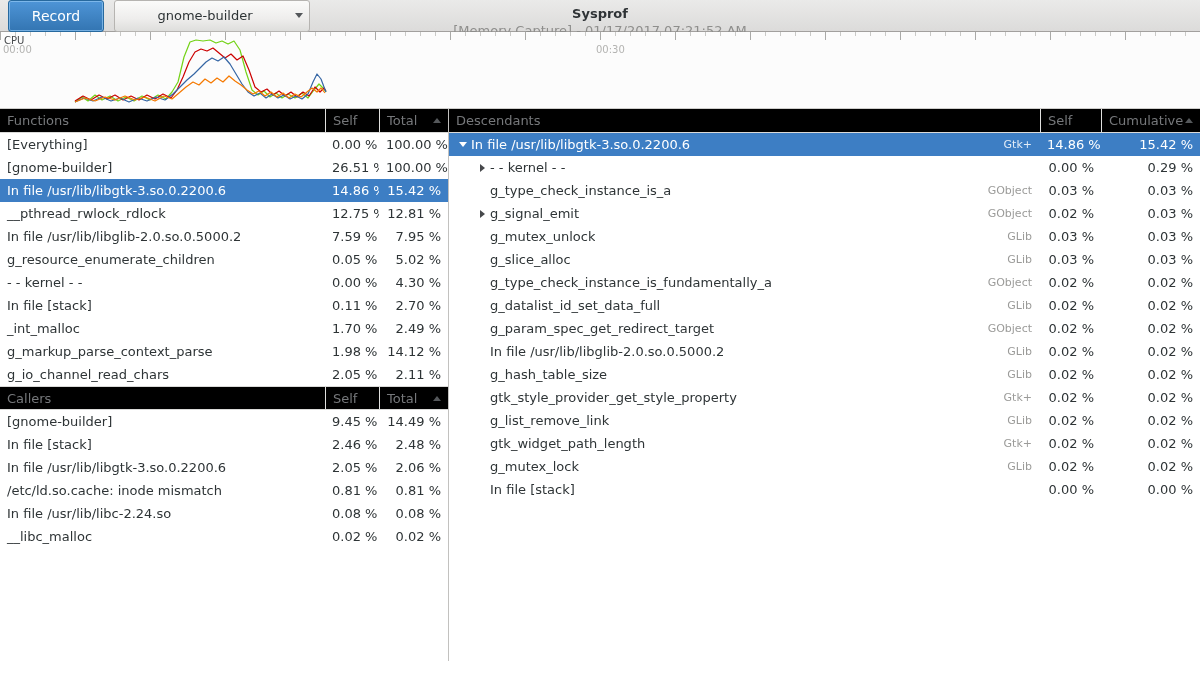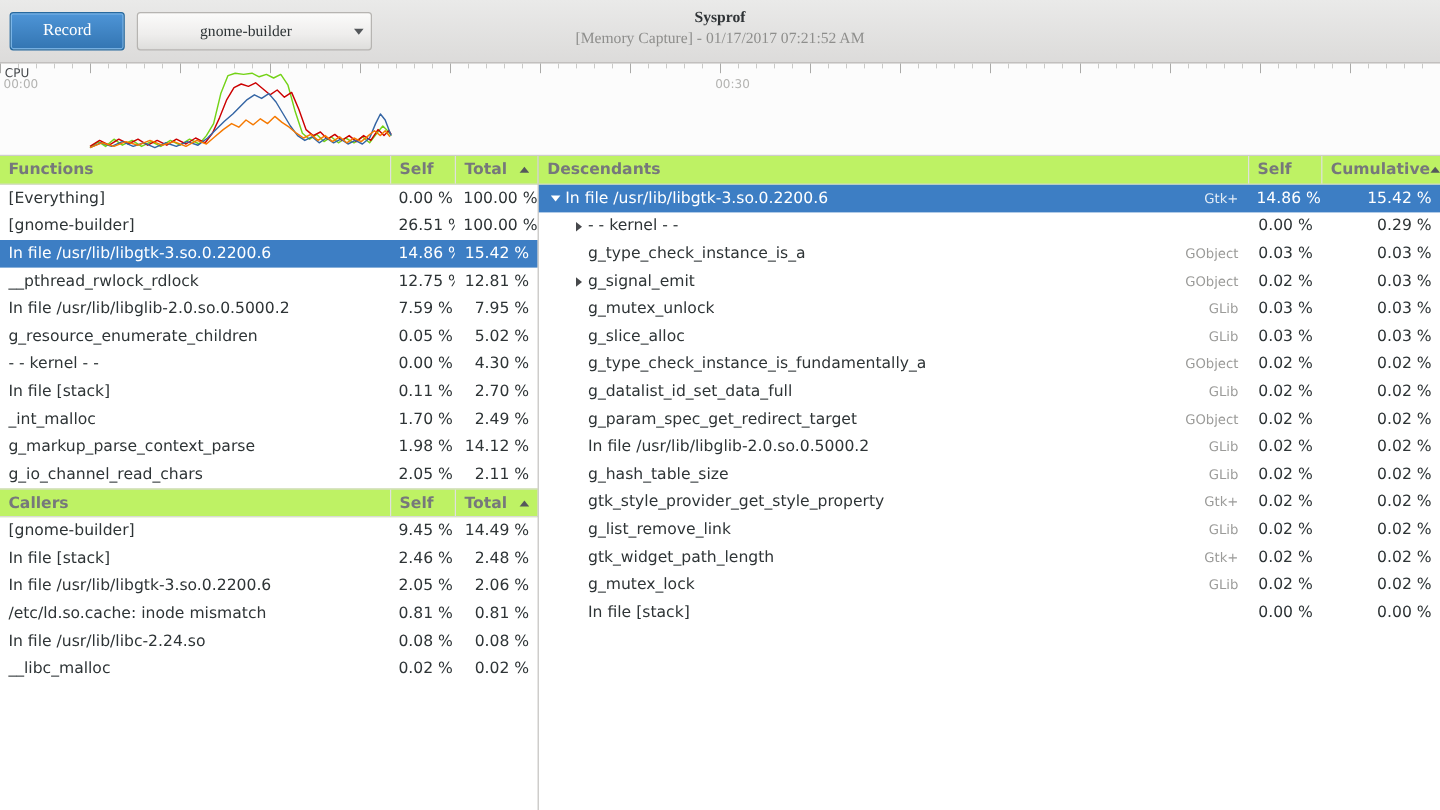--- a/index.html
+++ b/index.html
@@ -1,23 +1,23 @@
 <!DOCTYPE html>
 <html style="--sel-bg: #3d7ec4;"><head>
 <meta charset="utf-8">
 <style>
   * { margin:0; padding:0; box-sizing:border-box; }
   html,body { width:1200px; height:675px; overflow:hidden; }
   body { font-family:"DejaVu Sans","Liberation Sans",sans-serif; font-size:13px; color:#2e3436; background:#fff; }
   button { font:inherit; cursor:default; }
 
   
-  .headerbar { position:relative; height:53px; display:flex; align-items:center; gap:10px;
+  .headerbar { position:relative; height:32px; display:flex; align-items:center; gap:10px;
     padding:0 8px; background:linear-gradient(to bottom,#eaeae9,#dcdbda);
-    border-bottom:1px solid #a2a09e;font-family:Liberation Serif, serif; }
+    border-bottom:1px solid #a2a09e; }
   .record-btn { width:96px; height:32px; border-radius:3px; border:1px solid #27699e;
     background:linear-gradient(to bottom,#4e95d7,#3375b2); color:#fff;
     box-shadow:inset 0 0 0 1px rgba(140,195,240,.75); font-size:14px; }
   .process-btn { width:196px; height:32px; border-radius:3px; border:1px solid #b6b4b1;
     background:linear-gradient(to bottom,#fbfbfa,#eeedec 60%,#dededc);
     display:flex; align-items:center; padding:0 6px; color:#2e3436; }
   .process-btn .plabel { flex:1; text-align:center; overflow:hidden; white-space:nowrap; }
   .combo-arrow { width:0; height:0; border-left:4px solid transparent; border-right:4px solid transparent;
     border-top:5px solid #54575a; margin-left:6px; }
   .titlebox { position:absolute; left:50%; top:6px; transform:translateX(-50%); text-align:center; white-space:nowrap; }
@@ -45,22 +45,22 @@
     background:repeating-linear-gradient(to right,#aaaaa8 0 1px,transparent 1px 75px); }
   #cpu-svg { position:absolute; left:0; top:0; width:100%; height:76px; }
   .cpu-label { position:absolute; top:3px; left:4px; font-size:10px; color:#46494c; }
   .time-label { position:absolute; top:12px; font-size:10px; color:#b3b3b1; }
 
   
   .content { display:flex; height:552px; background:#fff; }
   .left-pane { width:448px; flex:none; }
   .right-pane { flex:1; border-left:1px solid #c2c1bf; min-width:0; }
 
-  .col-header { display:grid; height:24px; background:#bef264; border-bottom:1px solid #dadad8;
-    color:#76787b; align-items:center; font-size:13px;font-weight:bold; }
+  .col-header { display:grid; height:24px; background:#000000; border-bottom:1px solid #dadad8;
+    color:#76787b; align-items:center; font-size:13px; }
   .left-pane .col-header  { grid-template-columns:325px 54px 69px; }
   .right-pane .col-header { grid-template-columns:1fr 61px 99px; }
   .callers-header { border-top:1px solid #dadad8; }
   .hcell { padding:0 7px; height:100%; display:flex; align-items:center; overflow:hidden; white-space:nowrap; }
   .hcell + .hcell { border-left:1px solid #e0e0de; }
   .sort-arrow { margin-left:auto; width:0; height:0; border-left:4px solid transparent;
     border-right:4px solid transparent; border-bottom:5px solid #55585b; }
 
   .trow { display:grid; height:23px; align-items:center; }
   .left-pane .trow  { grid-template-columns:325px 54px 69px; }

